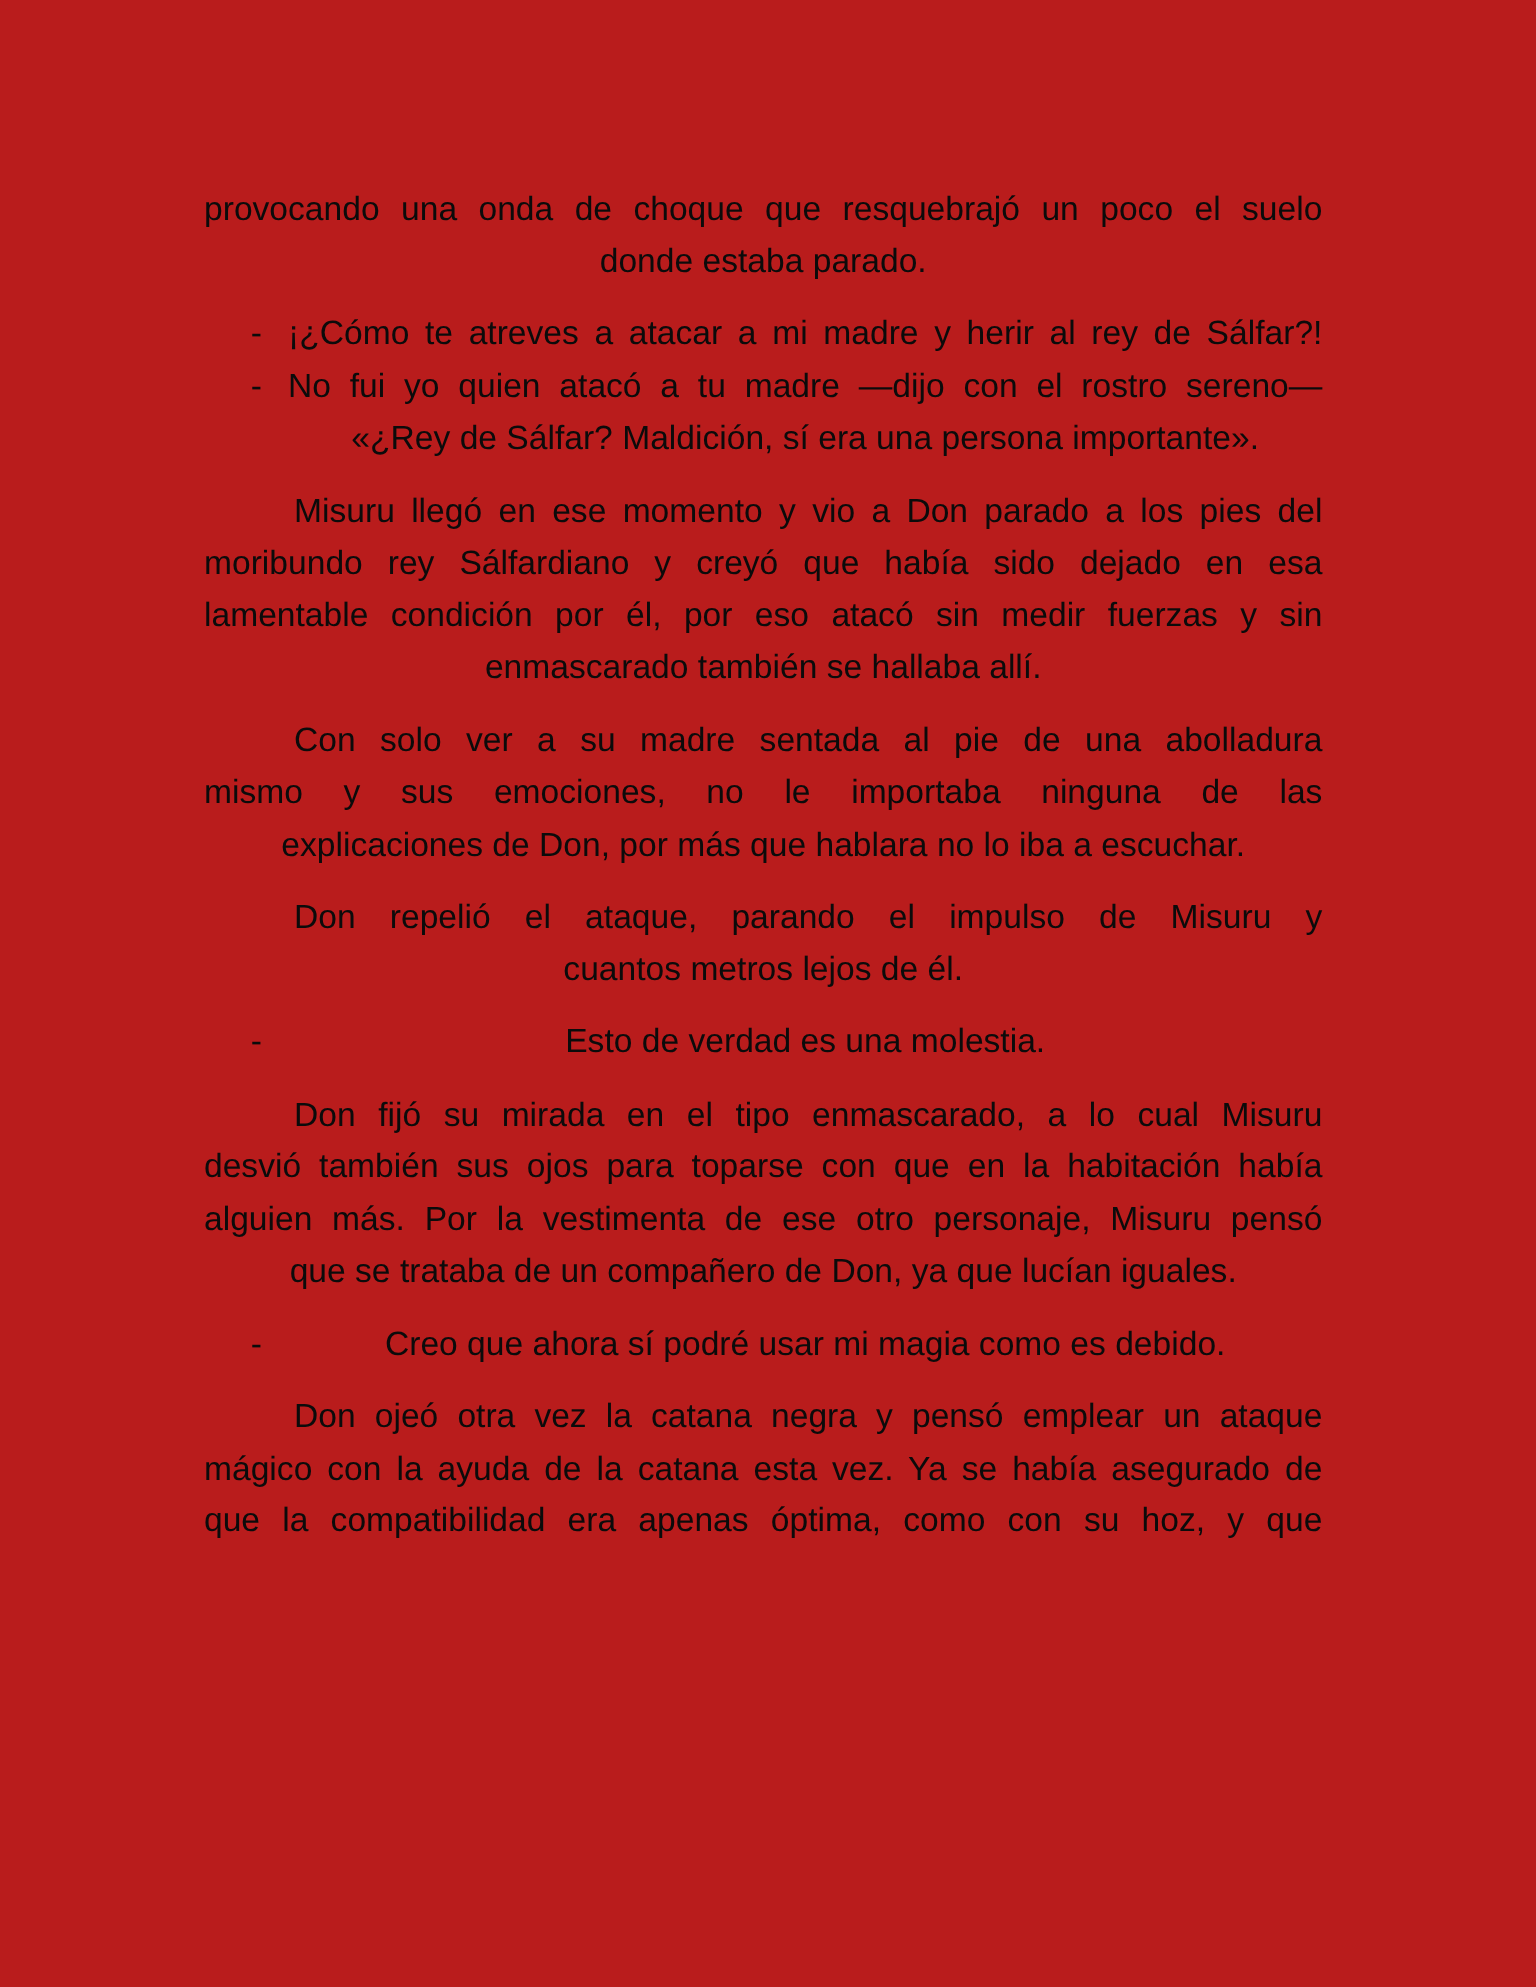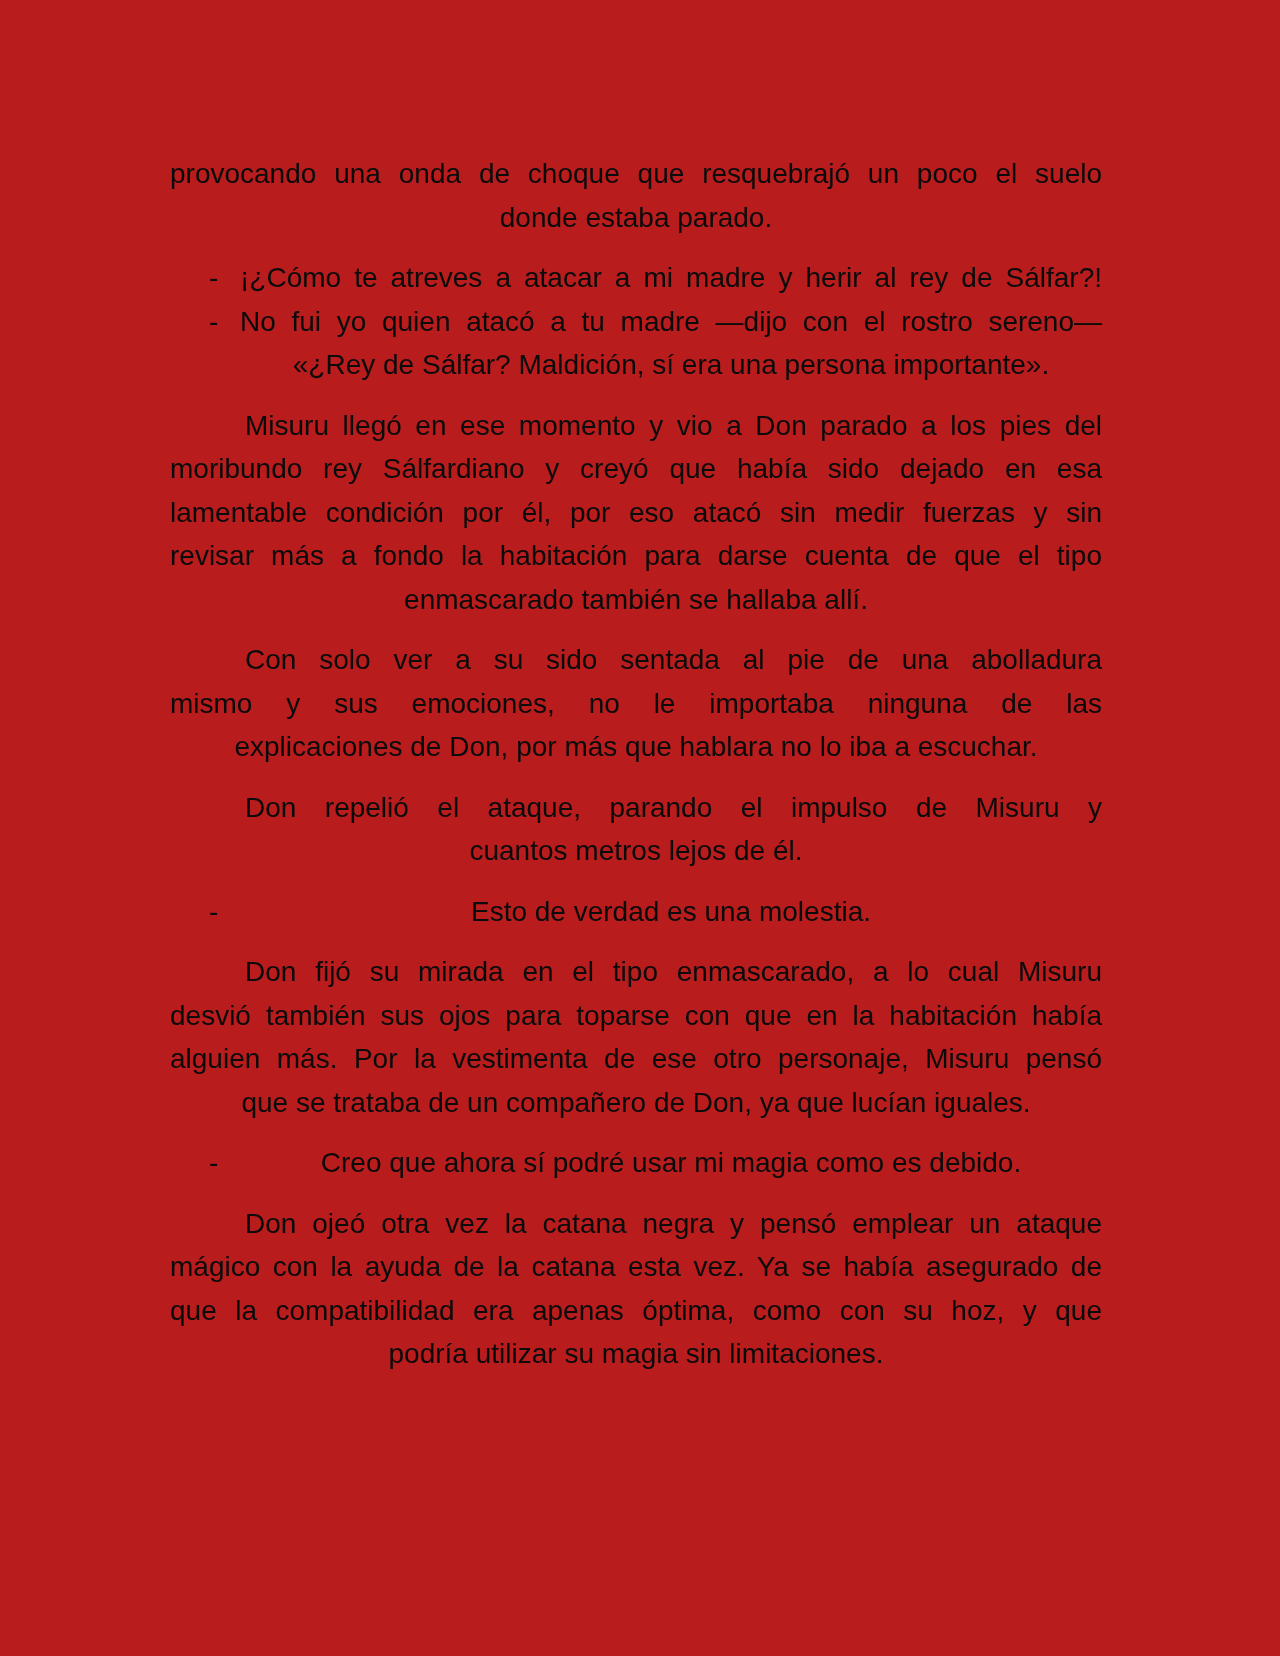--- a/index.html
+++ b/index.html
@@ -63,25 +63,24 @@
       </div>
       <div class="block li">
         <span class="marker">-</span>
         <div class="line j">No fui yo quien atacó a tu madre —dijo con el rostro sereno—</div>
         <div class="line">«¿Rey de Sálfar? Maldición, sí era una persona importante».</div>
       </div>
       <div class="block p indent">
         <div class="line j">Misuru llegó en ese momento y vio a Don parado a los pies del</div>
         <div class="line j">moribundo rey Sálfardiano y creyó que había sido dejado en esa</div>
         <div class="line j">lamentable condición por él, por eso atacó sin medir fuerzas y sin</div>
-        <div class="line j">revisar más a fondo la habitación para darse cuenta de que el tipo</div>
         <div class="line">enmascarado también se hallaba allí.</div>
       </div>
       <div class="block p indent">
-        <div class="line j">Con solo ver a su sido sentada al pie de una abolladura</div>
+        <div class="line j">Con solo ver a su madre sentada al pie de una abolladura</div>
         <div class="line j">mismo y sus emociones, no le importaba ninguna de las</div>
         <div class="line">explicaciones de Don, por más que hablara no lo iba a escuchar.</div>
       </div>
       <div class="block p indent">
         <div class="line j">Don repelió el ataque, parando el impulso de Misuru y</div>
         <div class="line">cuantos metros lejos de él.</div>
       </div>
       <div class="block li">
         <span class="marker">-</span>
         <div class="line">Esto de verdad es una molestia.</div>
@@ -93,16 +92,15 @@
         <div class="line">que se trataba de un compañero de Don, ya que lucían iguales.</div>
       </div>
       <div class="block li">
         <span class="marker">-</span>
         <div class="line">Creo que ahora sí podré usar mi magia como es debido.</div>
       </div>
       <div class="block p indent">
         <div class="line j">Don ojeó otra vez la catana negra y pensó emplear un ataque</div>
         <div class="line j">mágico con la ayuda de la catana esta vez. Ya se había asegurado de</div>
         <div class="line j">que la compatibilidad era apenas óptima, como con su hoz, y que</div>
-        <div class="line">podría utilizar su magia sin limitaciones.</div>
       </div>
     </div>
 </div>
 
 </body></html>

